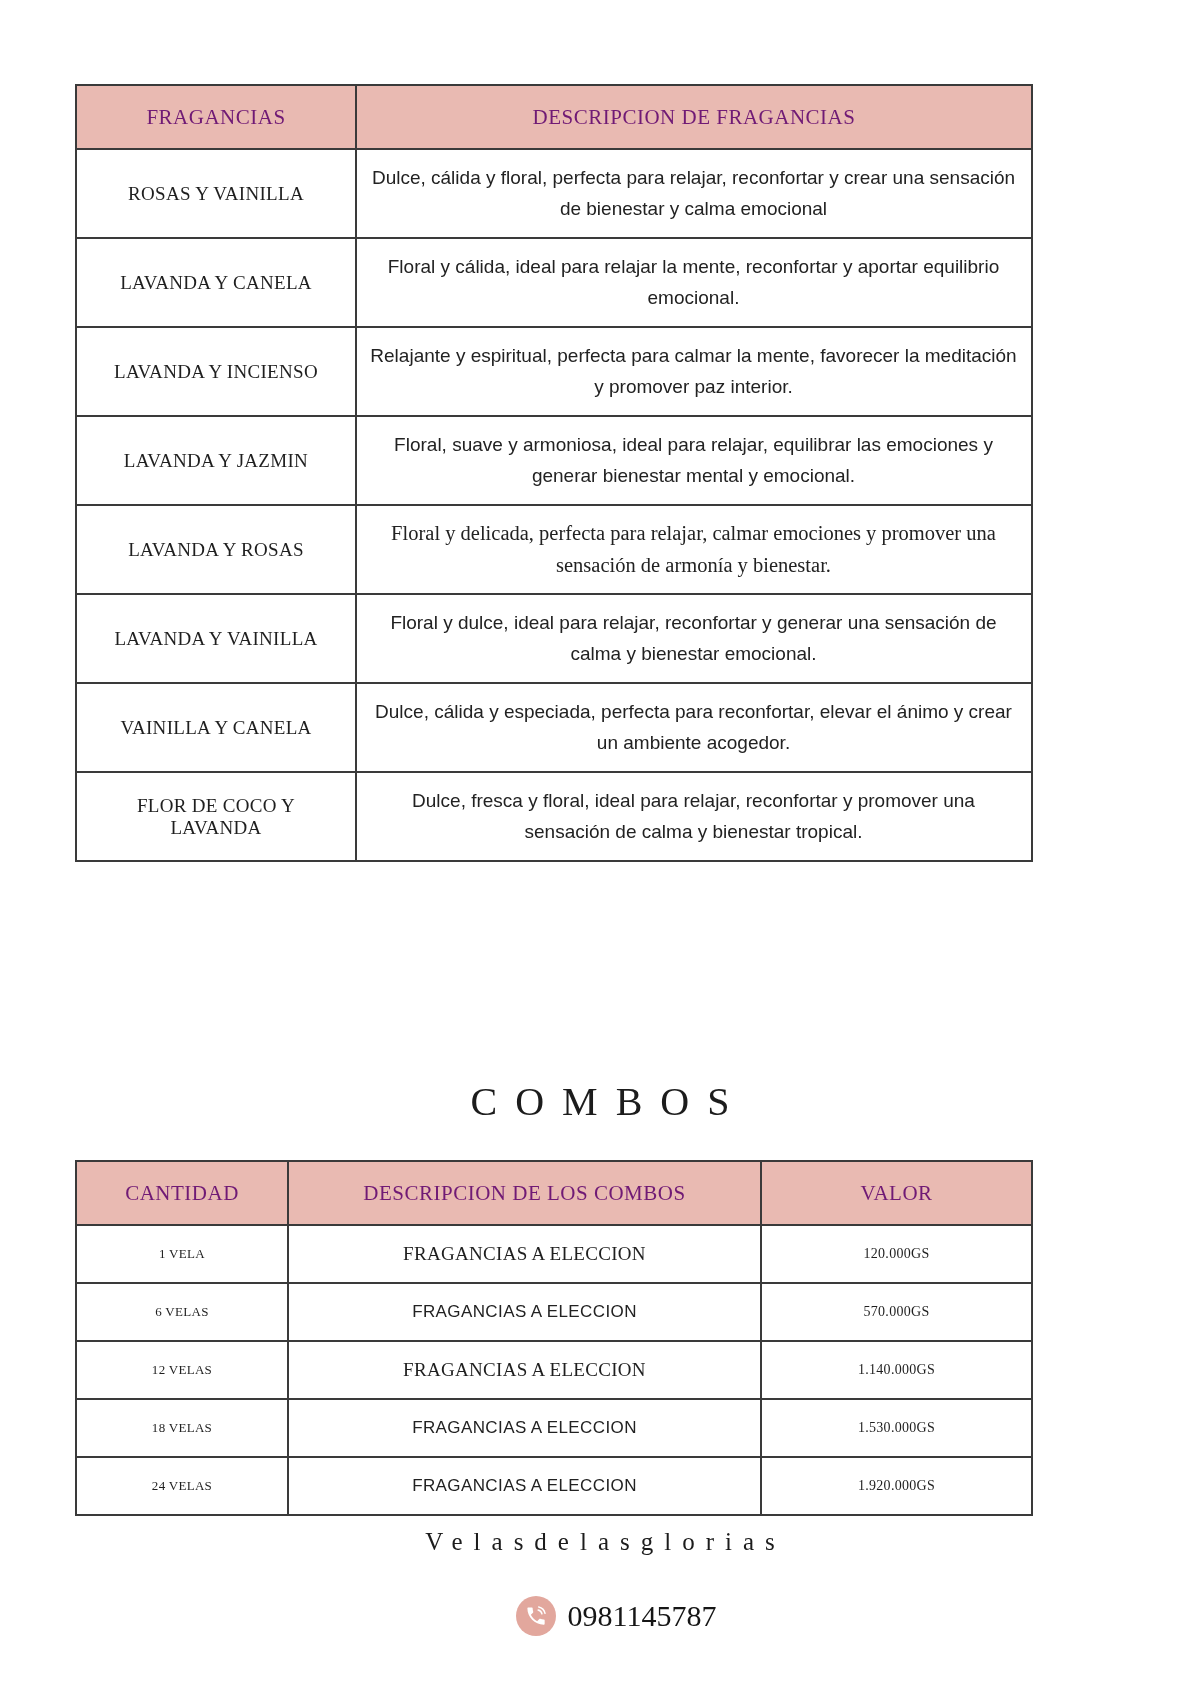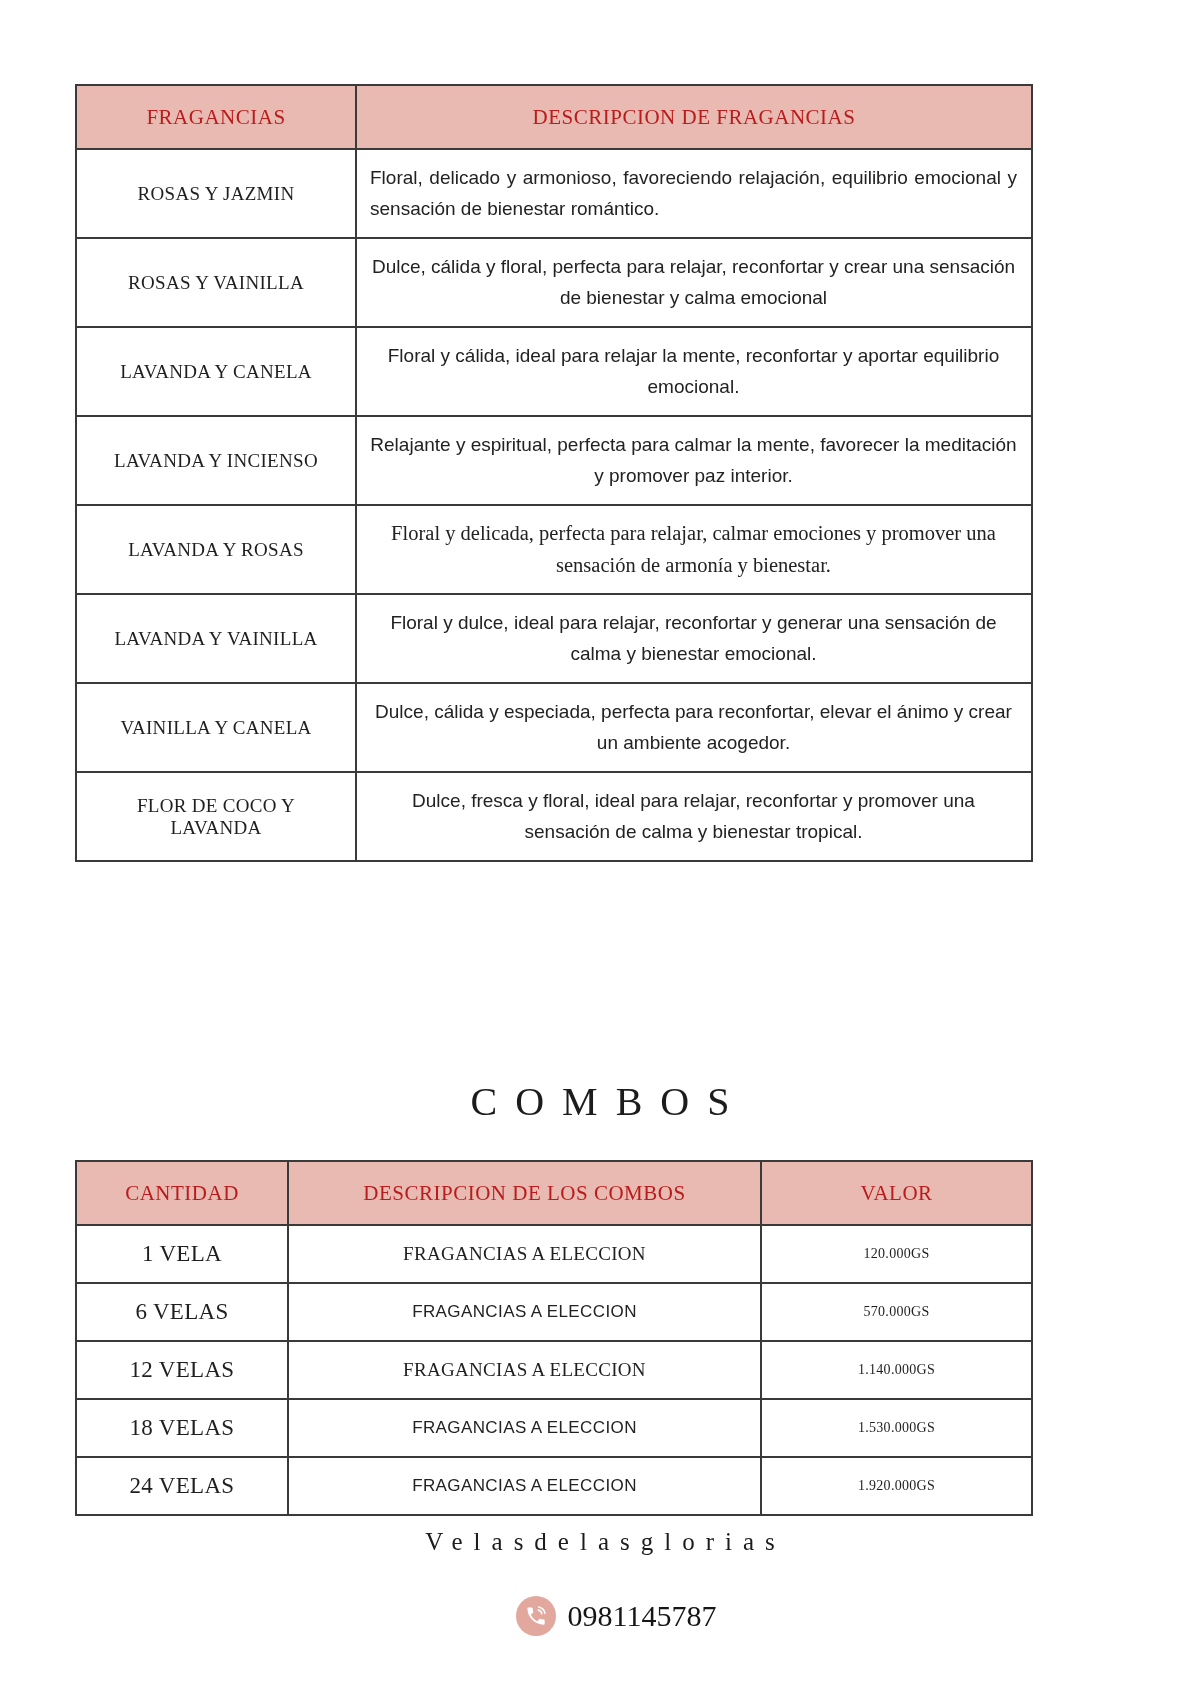--- a/index.html
+++ b/index.html
@@ -10,21 +10,21 @@
   }
   .serif { font-family:"Liberation Serif", serif; }
 
   
   table { border-collapse:collapse; table-layout:fixed; background:#fff; }
   #t1 { position:absolute; left:75px; top:84px; width:958px; }
   #t1 col.c1 { width:280px; }
   td, th { border:2px solid #3a3a3a; }
   th {
     background:#e9bab2; font-weight:normal;
-    font-size:21px; letter-spacing:0.5px; color:#b91c1c;margin-top:25px;
+    font-size:21px; letter-spacing:0.5px; color:#701a75;margin-top:25px;
   }
   #t1 th { height:64px; }
   #t1 td { height:89px; }
   td.name {
     text-align:center; vertical-align:middle;
     font-size:19px; letter-spacing:0.3px; padding:0 10px;
   }
   td.name .wrap2 { display:inline-block; max-width:190px; }
   td.desc {
     vertical-align:middle; text-align:center;
@@ -44,21 +44,21 @@
     text-align:center; font-size:40px; letter-spacing:18px;
     text-indent:18px; color:#1c1c1c;
   }
 
   
   #t2 { position:absolute; left:75px; top:1160px; width:958px; }
   #t2 col.c1 { width:212px; }
   #t2 col.c2 { width:473px; }
   #t2 th { height:64px; }
   #t2 td { height:58px; text-align:center; vertical-align:middle; }
-  td.qty   { font-size:23px; letter-spacing:0.3px;font-family:Liberation Serif, serif; }
+  td.qty   { font-size:13px; letter-spacing:0.3px;font-family:Liberation Serif, serif; }
   td.cdesc { font-size:19px; letter-spacing:0.3px; }
   td.cdesc.sans-desc {
     font-family:"Liberation Sans", sans-serif;
     font-size:17px; letter-spacing:0.4px; color:#222;
   }
   td.value { font-size:14px; letter-spacing:0.3px; }
 
   
   #brand {
     position:absolute; top:1528px; left:0; width:100%;
@@ -81,34 +81,34 @@
   <colgroup>
       <col class="c1">
       <col>
     </colgroup>
   <tbody>
       <tr>
     <th>FRAGANCIAS</th>
     <th>DESCRIPCION DE FRAGANCIAS</th>
   </tr>
   <tr>
-    <td class="name">ROSAS Y JAZMIN</td>
-    <td class="desc justify">Floral, delicado y armonioso, favoreciendo relajación, equilibrio emocional y sensación de bienestar romántico.</td>
-  </tr>
-  <tr>
     <td class="name">ROSAS Y VAINILLA</td>
     <td class="desc">Dulce, cálida y floral, perfecta para relajar, reconfortar y crear una sensación de bienestar y calma emocional</td>
   </tr>
   <tr>
     <td class="name">LAVANDA Y CANELA</td>
     <td class="desc">Floral y cálida, ideal para relajar la mente, reconfortar y aportar equilibrio emocional.</td>
   </tr>
   <tr>
     <td class="name">LAVANDA Y INCIENSO</td>
     <td class="desc">Relajante y espiritual, perfecta para calmar la mente, favorecer la meditación y promover paz interior.</td>
+  </tr>
+  <tr>
+    <td class="name">LAVANDA Y JAZMIN</td>
+    <td class="desc">Floral, suave y armoniosa, ideal para relajar, equilibrar las emociones y generar bienestar mental y emocional.</td>
   </tr>
   <tr>
     <td class="name">LAVANDA Y ROSAS</td>
     <td class="desc serif-desc">Floral y delicada, perfecta para relajar, calmar emociones y promover una sensación de armonía y bienestar.</td>
   </tr>
   <tr>
     <td class="name">LAVANDA Y VAINILLA</td>
     <td class="desc">Floral y dulce, ideal para relajar, reconfortar y generar una sensación de calma y bienestar emocional.</td>
   </tr>
   <tr>

